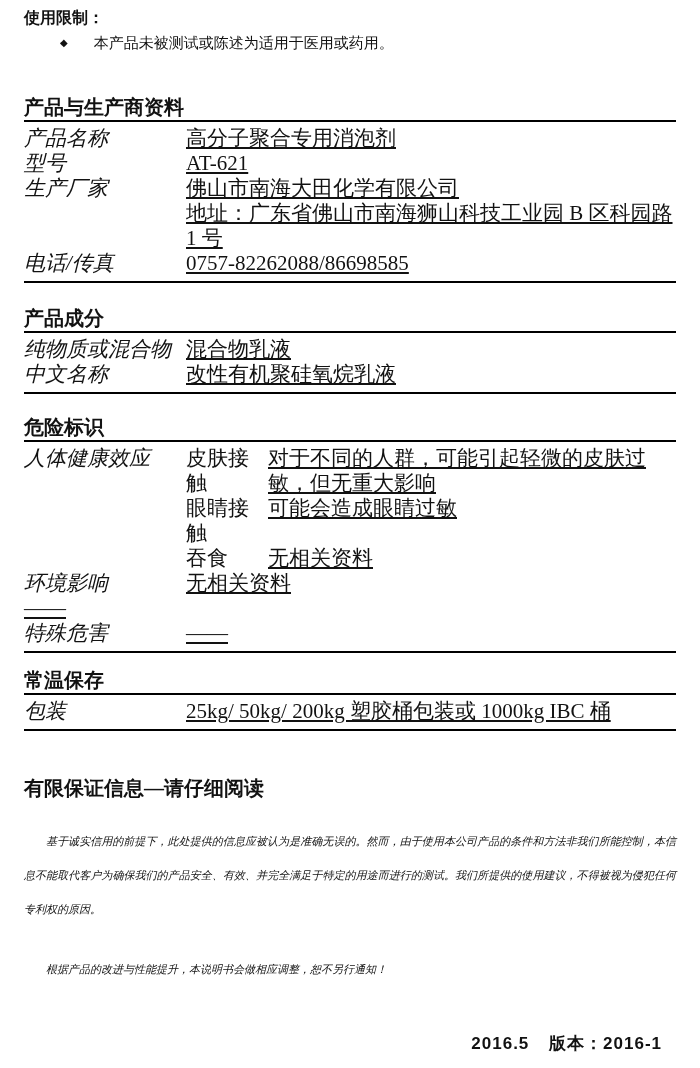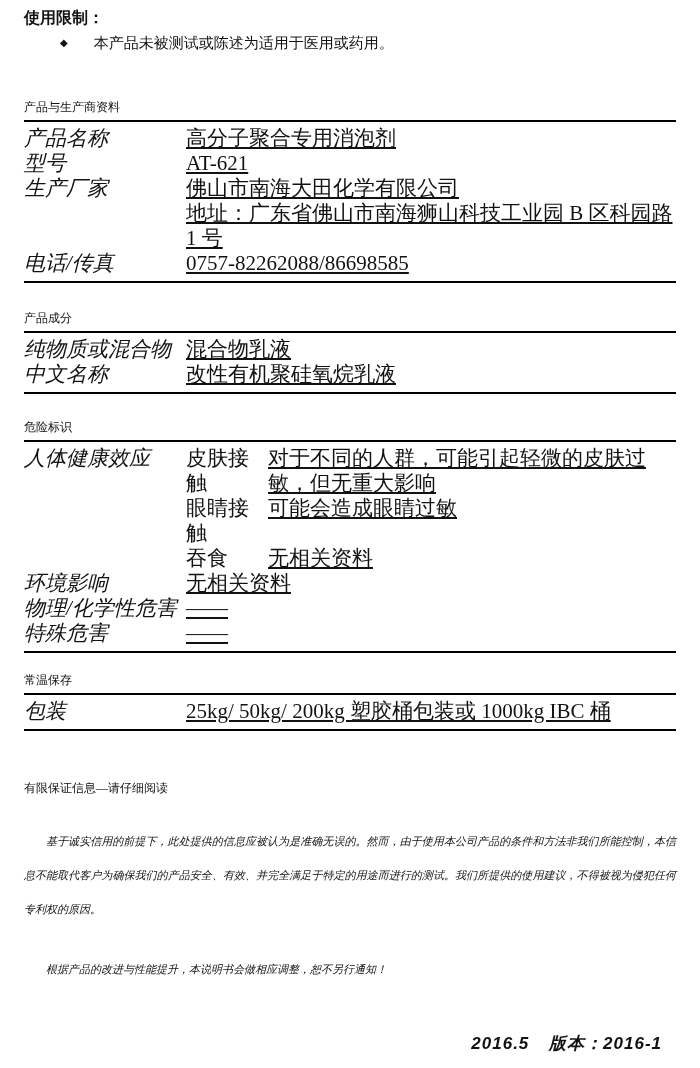--- a/index.html
+++ b/index.html
@@ -42,22 +42,22 @@
     line-height: 22px;
   }
   
   .tbl {
     margin-top: 26px;
   }
   .tbl-s1 { margin-top: 44px; }
   .tbl-s3 { margin-top: 24px; }
   .tbl-s4 { margin-top: 18px; }
   .sec-title {
-    font-size: 12px;
-    font-weight: normal;
+    font-size: 20px;
+    font-weight: bold;
     margin: 0 0 3px 0;
     line-height: 19px;
   }
   .rule {
     height: 2px;
     background: #000;
   }
   .rows {
     padding: 4px 0 5px 0;
   }
@@ -89,21 +89,20 @@
     text-align: justify;
     font-style: italic;
   }
   
   .footer {
     position: absolute;
     top: 1032px;
     right: 38px;
     font-family: "Liberation Sans", "DejaVu Sans", sans-serif;
     font-weight: bold;
-    font-style: italic;
     font-size: 17px;
     letter-spacing: 1px;
     white-space: nowrap;
   }
   .footer .date { margin-right: 14px; }
 </style>
 </head>
 <body>
 
 <div class="page">
@@ -177,21 +176,20 @@
       <div class="row">
         <span class="lbl"></span>
         <span class="sub">吞食</span>
         <span class="val">无相关资料</span>
       </div>
       <div class="row">
         <span class="lbl">环境影响</span>
         <span class="val">无相关资料</span>
       </div>
       <div class="row">
-        <span class="lbl">物理/化学性危害</span>
         <span class="val">——</span>
       </div>
       <div class="row">
         <span class="lbl">特殊危害</span>
         <span class="val">——</span>
       </div>
     </div>
     <div class="rule"></div>
   </section>
 

